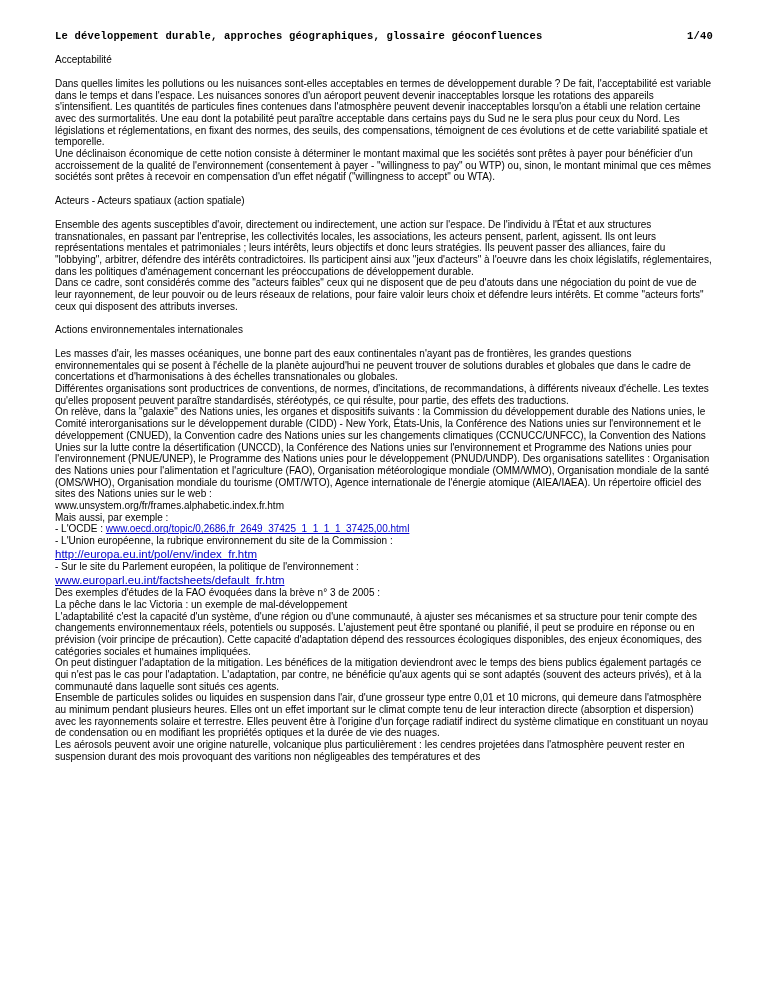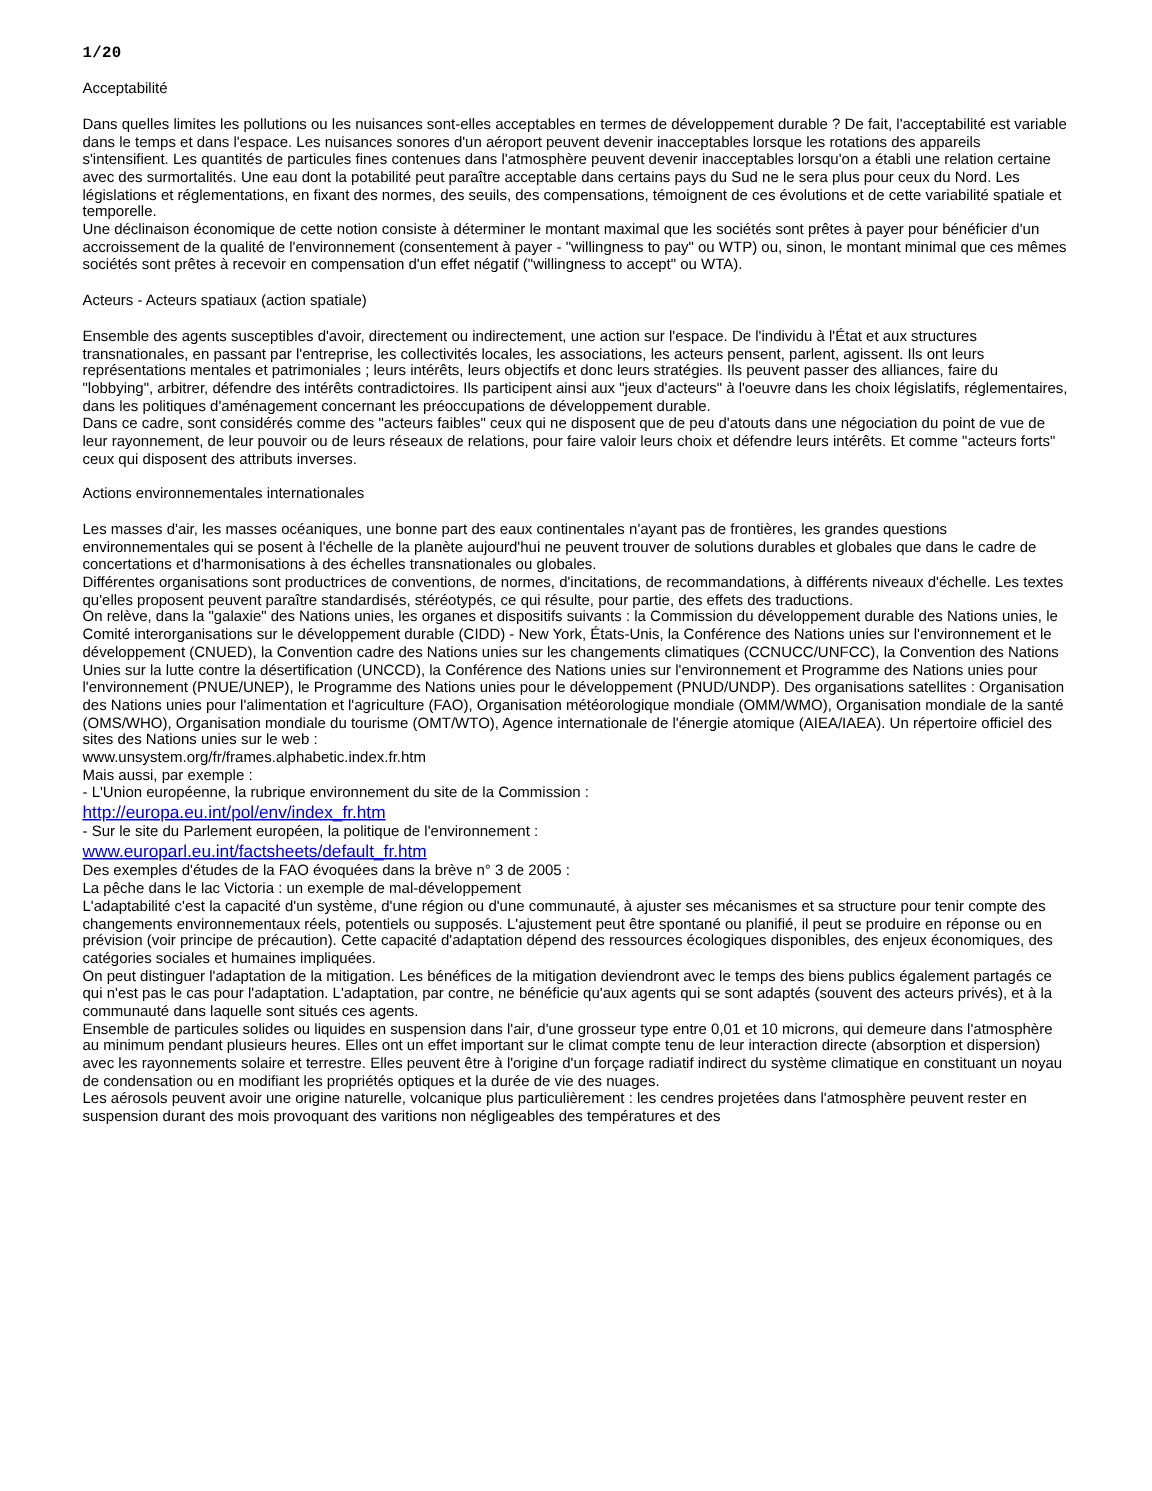--- a/index.html
+++ b/index.html
@@ -22,40 +22,42 @@
   .para { margin: 0; }
   a.link { color: var(--link-color, #0000cc); text-decoration: underline; cursor: pointer; }
   .lg { font-size: 11.5px; line-height: 1.25; }
   section { margin: 0; }
 </style>
 </head>
 <body>
 
 <div class="page">
   <div class="doc-header">
-    <span>1/20</span>
+    <span>Le développement durable, approches géographiques, glossaire géoconfluences</span>
+    <span>1/40</span>
   </div>
   <div id="content">
       <section>
         <div class="heading">Acceptabilité</div>
         <p class="para"><span>Dans quelles limites les pollutions ou les nuisances sont-elles acceptables en termes de développement durable ? De fait, l'acceptabilité est variable dans le temps et dans l'espace. Les nuisances sonores d'un aéroport peuvent devenir inacceptables lorsque les rotations des appareils s'intensifient. Les quantités de particules fines contenues dans l'atmosphère peuvent devenir inacceptables lorsqu'on a établi une relation certaine avec des surmortalités. Une eau dont la potabilité peut paraître acceptable dans certains pays du Sud ne le sera plus pour ceux du Nord. Les législations et réglementations, en fixant des normes, des seuils, des compensations, témoignent de ces évolutions et de cette variabilité spatiale et temporelle.</span></p>
         <p class="para"><span>Une déclinaison économique de cette notion consiste à déterminer le montant maximal que les sociétés sont prêtes à payer pour bénéficier d'un accroissement de la qualité de l'environnement (consentement à payer - "willingness to pay" ou WTP) ou, sinon, le montant minimal que ces mêmes sociétés sont prêtes à recevoir en compensation d'un effet négatif ("willingness to accept" ou WTA).</span></p>
       </section>
       <section>
         <div class="heading">Acteurs - Acteurs spatiaux (action spatiale)</div>
         <p class="para"><span>Ensemble des agents susceptibles d'avoir, directement ou indirectement, une action sur l'espace. De l'individu à l'État et aux structures transnationales, en passant par l'entreprise, les collectivités locales, les associations, les acteurs pensent, parlent, agissent. Ils ont leurs représentations mentales et patrimoniales ; leurs intérêts, leurs objectifs et donc leurs stratégies. Ils peuvent passer des alliances, faire du "lobbying", arbitrer, défendre des intérêts contradictoires. Ils participent ainsi aux "jeux d'acteurs" à l'oeuvre dans les choix législatifs, réglementaires, dans les politiques d'aménagement concernant les préoccupations de développement durable.</span></p>
         <p class="para"><span>Dans ce cadre, sont considérés comme des "acteurs faibles" ceux qui ne disposent que de peu d'atouts dans une négociation du point de vue de leur rayonnement, de leur pouvoir ou de leurs réseaux de relations, pour faire valoir leurs choix et défendre leurs intérêts. Et comme "acteurs forts" ceux qui disposent des attributs inverses.</span></p>
       </section>
       <section>
         <div class="heading">Actions environnementales internationales</div>
         <p class="para"><span>Les masses d'air, les masses océaniques, une bonne part des eaux continentales n'ayant pas de frontières, les grandes questions environnementales qui se posent à l'échelle de la planète aujourd'hui ne peuvent trouver de solutions durables et globales que dans le cadre de concertations et d'harmonisations à des échelles transnationales ou globales.</span></p>
         <p class="para"><span>Différentes organisations sont productrices de conventions, de normes, d'incitations, de recommandations, à différents niveaux d'échelle. Les textes qu'elles proposent peuvent paraître standardisés, stéréotypés, ce qui résulte, pour partie, des effets des traductions.</span></p>
         <p class="para"><span>On relève, dans la "galaxie" des Nations unies, les organes et dispositifs suivants : la Commission du développement durable des Nations unies, le Comité interorganisations sur le développement durable (CIDD) - New York, États-Unis, la Conférence des Nations unies sur l'environnement et le développement (CNUED), la Convention cadre des Nations unies sur les changements climatiques (CCNUCC/UNFCC), la Convention des Nations Unies sur la lutte contre la désertification (UNCCD), la Conférence des Nations unies sur l'environnement et Programme des Nations unies pour l'environnement (PNUE/UNEP), le Programme des Nations unies pour le développement (PNUD/UNDP). Des organisations satellites : Organisation des Nations unies pour l'alimentation et l'agriculture (FAO), Organisation météorologique mondiale (OMM/WMO), Organisation mondiale de la santé (OMS/WHO), Organisation mondiale du tourisme (OMT/WTO), Agence internationale de l'énergie atomique (AIEA/IAEA). Un répertoire officiel des sites des Nations unies sur le web :</span></p>
         <p class="para"><span>www.unsystem.org/fr/frames.alphabetic.index.fr.htm</span></p>
         <p class="para"><span>Mais aussi, par exemple :</span></p>
+        <p class="para"><span>- L'OCDE : </span><a href="#" class="link">www.oecd.org/topic/0,2686,fr_2649_37425_1_1_1_1_37425,00.html</a></p>
         <p class="para"><span>- L'Union européenne, la rubrique environnement du site de la Commission :</span></p>
         <p class="para"><a href="#" class="link lg">http://europa.eu.int/pol/env/index_fr.htm</a></p>
         <p class="para"><span>- Sur le site du Parlement européen, la politique de l'environnement :</span></p>
         <p class="para"><a href="#" class="link lg">www.europarl.eu.int/factsheets/default_fr.htm</a></p>
         <p class="para"><span>Des exemples d'études de la FAO évoquées dans la brève n° 3 de 2005 :</span></p>
         <p class="para"><span>La pêche dans le lac Victoria : un exemple de mal-développement</span></p>
       </section>
       <section>
         <p class="para"><span>L'adaptabilité c'est la capacité d'un système, d'une région ou d'une communauté, à ajuster ses mécanismes et sa structure pour tenir compte des changements environnementaux réels, potentiels ou supposés. L'ajustement peut être spontané ou planifié, il peut se produire en réponse ou en prévision (voir principe de précaution). Cette capacité d'adaptation dépend des ressources écologiques disponibles, des enjeux économiques, des catégories sociales et humaines impliquées.</span></p>
         <p class="para"><span>On peut distinguer l'adaptation de la mitigation. Les bénéfices de la mitigation deviendront avec le temps des biens publics également partagés ce qui n'est pas le cas pour l'adaptation. L'adaptation, par contre, ne bénéficie qu'aux agents qui se sont adaptés (souvent des acteurs privés), et à la communauté dans laquelle sont situés ces agents.</span></p>

